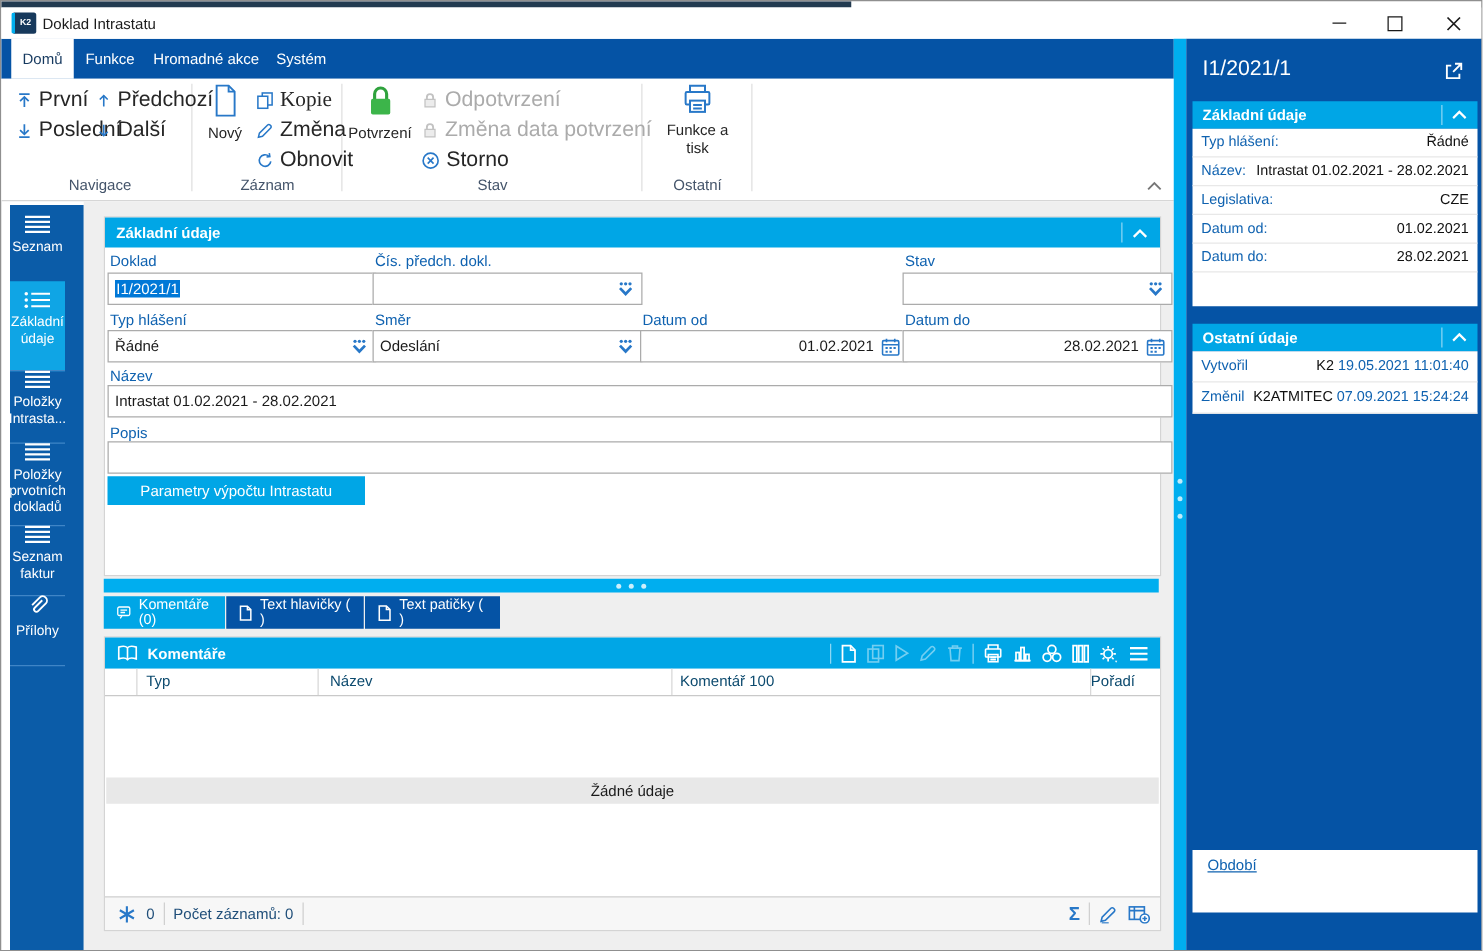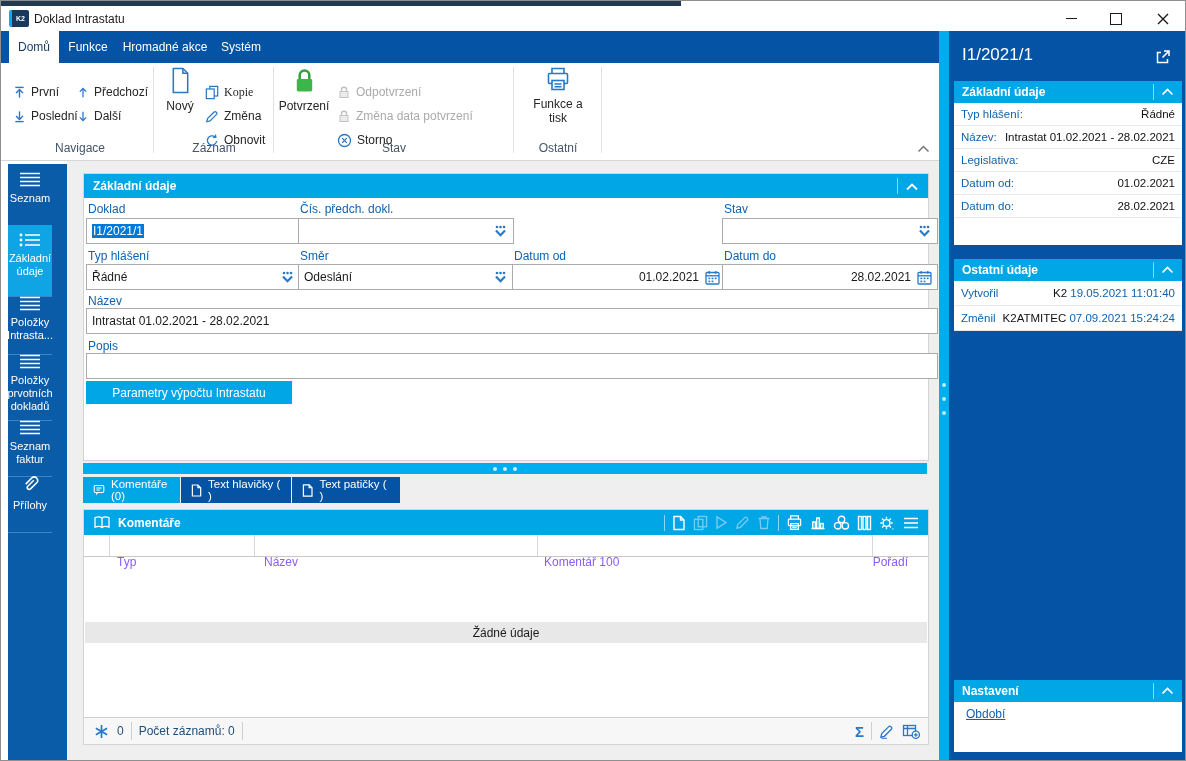--- a/index.html
+++ b/index.html
@@ -20,21 +20,21 @@
   .wtitle{position:absolute;left:33px;top:6px;font-size:12px;color:#1b1b1b;}
   .winbtn{position:absolute;top:0;width:34px;height:25px;display:flex;align-items:center;justify-content:center;cursor:default;}
   
   .tabbar{left:0;top:30px;width:938px;height:32px;background:var(--dk);}
   .rtab{position:absolute;top:0;height:32px;display:flex;align-items:center;justify-content:center;color:#fff;font-size:12px;}
   .rtab.active{background:#fff;color:#16395F;}
   
   .ribbon{left:0;top:62px;width:938px;height:98px;background:#fff;border-bottom:1px solid #D6D6D6;}
   .rdiv{position:absolute;top:4px;height:86px;width:1px;background:#E0E0E0;}
   .rgl{position:absolute;top:76px;height:18px;font-size:12px;color:#44546A;text-align:center;line-height:18px;}
-  .rib-btn{position:absolute;display:flex;align-items:center;gap:5px;font-size:12px;color:#262626;height:18px;white-space:nowrap;cursor:default;margin-top:12px;}
+  .rib-btn{position:absolute;display:flex;align-items:center;gap:5px;font-size:17px;color:#262626;height:18px;white-space:nowrap;cursor:default;}
   .rib-btn.dis{color:#ABABAB;}
   .rib-big{position:absolute;display:flex;flex-direction:column;align-items:center;text-align:center;font-size:12px;color:#262626;line-height:1.15;cursor:default;}
   .rib-big .big-ic{margin-bottom:6px;}
   
   .sidebar{left:7px;top:163px;width:59px;height:597px;background:var(--side);}
   .side-item{position:absolute;left:0;width:44px;color:#fff;text-align:center;font-size:11px;line-height:1.18;
              border-bottom:1px solid #3F85C6;display:flex;flex-direction:column;align-items:center;padding-top:8px;cursor:default;}
   .side-item .sic{margin-bottom:5px;}
   .side-item.active{background:var(--sideact);}
   
@@ -58,21 +58,21 @@
   .vsplit{left:938px;top:30px;width:10px;height:731px;background:var(--splitter);}
   .vsplit i{position:absolute;left:3px;width:4px;height:4px;border-radius:50%;background:rgba(255,255,255,.75);}
   
   .dtab{position:absolute;top:476px;height:26px;display:flex;align-items:center;gap:6px;padding:0 10px;
         font-size:11.5px;color:#fff;background:var(--dk);cursor:default;box-sizing:border-box;}
   .dtab.active{background:var(--cyan);}
   
   .gridhd-tools{margin-left:auto;display:flex;align-items:center;gap:7px;}
   .tooldis{opacity:.45;}
   .colhdr{position:absolute;left:0;top:25px;width:100%;height:21px;background:#fff;border-bottom:1px solid #C9C9C9;}
-  .colhdr span{position:absolute;top:20px;font-size:12px;color:#8b5cf6;}
+  .colhdr span{position:absolute;top:3px;font-size:12px;color:#0c4a6e;}
   .coldiv{position:absolute;top:25px;height:21px;width:1px;background:#D8D8D8;}
   .emptyband{position:absolute;left:1px;right:1px;top:112px;height:21px;background:#E8E8E8;display:flex;
              align-items:center;justify-content:center;font-size:12px;color:#1a1a1a;}
   .gfooter{position:absolute;left:0;right:0;bottom:0;height:26px;background:#F7F7F7;border-top:1px solid #D0D0D0;
            display:flex;align-items:center;font-size:12px;color:#1F4E79;}
   .gfsep{width:1px;height:18px;background:#D0D0D0;margin:0 7px;}
   
   .rpanel{left:948px;top:30px;width:238px;height:731px;background:var(--dk);}
   .rp-title{position:absolute;left:13px;top:14px;font-size:17px;color:#fff;}
   .rp-sec{position:absolute;left:5px;width:228px;}
@@ -642,28 +642,19 @@
         </div>
         <div class="rp-row" style="height:24px;">
           <span class="rp-lab">Změnil</span>
           <span><span class="rp-val">K2ATMITEC</span>
           <span class="rp-ts">07.09.2021 15:24:24</span></span>
         </div>
       </div>
     </div>
 
     <div class="rp-sec" style="top:649px;">
-      <div class="rp-sechd">
-        <span>Nastavení</span>
-        <span class="hd-right">
-            <span class="hd-sep"></span>
-          <svg width="13" height="8" viewBox="0 0 13 8" fill="none" stroke="#fff" stroke-width="1.7">
-              <path d="M1.5 6.5l5-5 5 5"></path>
-            </svg>
-        </span>
-      </div>
       <div class="rp-body" style="height:50px;position:relative;">
         <div class="flabel" style="left:12px;top:5px;text-decoration:underline;">Období</div>
       </div>
     </div>
   </div>
 
 </div>
 
 </body></html>

